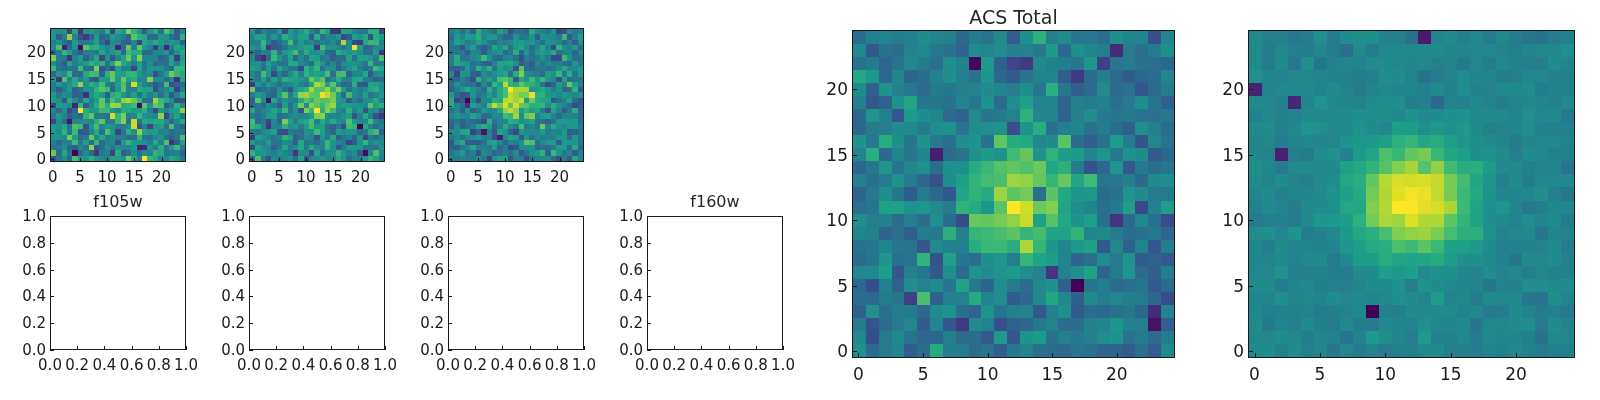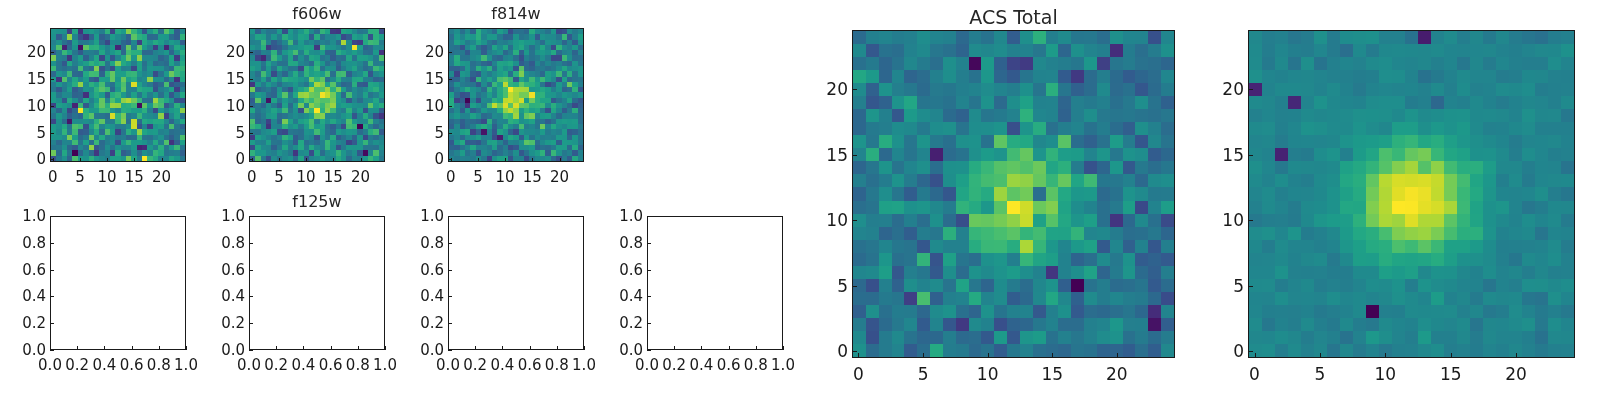--- a/index.html
+++ b/index.html
@@ -676,21 +676,20 @@
     <div class="tky" style="left: 46px; top: 130.52px; width: 4px;"></div>
     <div class="tick ylab" style="left: 0px; width: 42px; top: 130.52px;">5</div>
     <div class="tky" style="left: 46px; top: 103.72px; width: 4px;"></div>
     <div class="tick ylab" style="left: 0px; width: 42px; top: 103.72px;">10</div>
     <div class="tky" style="left: 46px; top: 76.92px; width: 4px;"></div>
     <div class="tick ylab" style="left: 0px; width: 42px; top: 76.92px;">15</div>
     <div class="tky" style="left: 46px; top: 50.12px; width: 4px;"></div>
     <div class="tick ylab" style="left: 0px; width: 42px; top: 50.12px;">20</div>
   </div>
 <div class="panel small" style="left: 203px; top: 2px; width: 182px; height: 194px;">
-    <div class="ptitle" style="left: 46px; width: 136px; top: 2px;">f606w</div>
     <div class="plotbox" style="left: 46px; top: 26px; width: 136px; height: 134px;">
       <div class="hm" style="grid-template-columns: repeat(25, 1fr); grid-template-rows: repeat(25, 1fr);">
         <i style="background: rgb(29, 151, 139);"></i>
         <i style="background: rgb(47, 99, 142);"></i>
         <i style="background: rgb(33, 134, 142);"></i>
         <i style="background: rgb(39, 117, 142);"></i>
         <i style="background: rgb(39, 118, 142);"></i>
         <i style="background: rgb(29, 152, 138);"></i>
         <i style="background: rgb(55, 80, 139);"></i>
         <i style="background: rgb(29, 155, 138);"></i>
@@ -1328,21 +1327,20 @@
     <div class="tky" style="left: 46px; top: 130.52px; width: 4px;"></div>
     <div class="tick ylab" style="left: 0px; width: 42px; top: 130.52px;">5</div>
     <div class="tky" style="left: 46px; top: 103.72px; width: 4px;"></div>
     <div class="tick ylab" style="left: 0px; width: 42px; top: 103.72px;">10</div>
     <div class="tky" style="left: 46px; top: 76.92px; width: 4px;"></div>
     <div class="tick ylab" style="left: 0px; width: 42px; top: 76.92px;">15</div>
     <div class="tky" style="left: 46px; top: 50.12px; width: 4px;"></div>
     <div class="tick ylab" style="left: 0px; width: 42px; top: 50.12px;">20</div>
   </div>
 <div class="panel small" style="left: 402px; top: 2px; width: 182px; height: 194px;">
-    <div class="ptitle" style="left: 46px; width: 136px; top: 2px;">f814w</div>
     <div class="plotbox" style="left: 46px; top: 26px; width: 136px; height: 134px;">
       <div class="hm" style="grid-template-columns: repeat(25, 1fr); grid-template-rows: repeat(25, 1fr);">
         <i style="background: rgb(36, 126, 142);"></i>
         <i style="background: rgb(31, 142, 141);"></i>
         <i style="background: rgb(41, 112, 142);"></i>
         <i style="background: rgb(32, 139, 141);"></i>
         <i style="background: rgb(46, 100, 142);"></i>
         <i style="background: rgb(42, 174, 127);"></i>
         <i style="background: rgb(31, 141, 141);"></i>
         <i style="background: rgb(35, 129, 142);"></i>
@@ -1980,20 +1978,21 @@
     <div class="tky" style="left: 46px; top: 130.52px; width: 4px;"></div>
     <div class="tick ylab" style="left: 0px; width: 42px; top: 130.52px;">5</div>
     <div class="tky" style="left: 46px; top: 103.72px; width: 4px;"></div>
     <div class="tick ylab" style="left: 0px; width: 42px; top: 103.72px;">10</div>
     <div class="tky" style="left: 46px; top: 76.92px; width: 4px;"></div>
     <div class="tick ylab" style="left: 0px; width: 42px; top: 76.92px;">15</div>
     <div class="tky" style="left: 46px; top: 50.12px; width: 4px;"></div>
     <div class="tick ylab" style="left: 0px; width: 42px; top: 50.12px;">20</div>
   </div>
 <div class="panel small" style="left: 4px; top: 190px; width: 182px; height: 194px;">
+    <div class="ptitle" style="left: 46px; width: 136px; top: 2px;">f105w</div>
     <div class="plotbox" style="left: 46px; top: 26px; width: 136px; height: 134px;"></div>
     <div class="tkx" style="left: 46px; top: 156px; height: 4px;"></div>
     <div class="tick xlab" style="left: 46px; top: 166px;">0.0</div>
     <div class="tkx" style="left: 73.2px; top: 156px; height: 4px;"></div>
     <div class="tick xlab" style="left: 73.2px; top: 166px;">0.2</div>
     <div class="tkx" style="left: 100.4px; top: 156px; height: 4px;"></div>
     <div class="tick xlab" style="left: 100.4px; top: 166px;">0.4</div>
     <div class="tkx" style="left: 127.6px; top: 156px; height: 4px;"></div>
     <div class="tick xlab" style="left: 127.6px; top: 166px;">0.6</div>
     <div class="tkx" style="left: 154.8px; top: 156px; height: 4px;"></div>
@@ -2007,21 +2006,20 @@
     <div class="tky" style="left: 46px; top: 106.4px; width: 4px;"></div>
     <div class="tick ylab" style="left: 0px; width: 42px; top: 106.4px;">0.4</div>
     <div class="tky" style="left: 46px; top: 79.6px; width: 4px;"></div>
     <div class="tick ylab" style="left: 0px; width: 42px; top: 79.6px;">0.6</div>
     <div class="tky" style="left: 46px; top: 52.8px; width: 4px;"></div>
     <div class="tick ylab" style="left: 0px; width: 42px; top: 52.8px;">0.8</div>
     <div class="tky" style="left: 46px; top: 26px; width: 4px;"></div>
     <div class="tick ylab" style="left: 0px; width: 42px; top: 26px;">1.0</div>
   </div>
 <div class="panel small" style="left: 203px; top: 190px; width: 182px; height: 194px;">
-    <div class="ptitle" style="left: 46px; width: 136px; top: 2px;">f125w</div>
     <div class="plotbox" style="left: 46px; top: 26px; width: 136px; height: 134px;"></div>
     <div class="tkx" style="left: 46px; top: 156px; height: 4px;"></div>
     <div class="tick xlab" style="left: 46px; top: 166px;">0.0</div>
     <div class="tkx" style="left: 73.2px; top: 156px; height: 4px;"></div>
     <div class="tick xlab" style="left: 73.2px; top: 166px;">0.2</div>
     <div class="tkx" style="left: 100.4px; top: 156px; height: 4px;"></div>
     <div class="tick xlab" style="left: 100.4px; top: 166px;">0.4</div>
     <div class="tkx" style="left: 127.6px; top: 156px; height: 4px;"></div>
     <div class="tick xlab" style="left: 127.6px; top: 166px;">0.6</div>
     <div class="tkx" style="left: 154.8px; top: 156px; height: 4px;"></div>
@@ -2062,20 +2060,21 @@
     <div class="tky" style="left: 46px; top: 106.4px; width: 4px;"></div>
     <div class="tick ylab" style="left: 0px; width: 42px; top: 106.4px;">0.4</div>
     <div class="tky" style="left: 46px; top: 79.6px; width: 4px;"></div>
     <div class="tick ylab" style="left: 0px; width: 42px; top: 79.6px;">0.6</div>
     <div class="tky" style="left: 46px; top: 52.8px; width: 4px;"></div>
     <div class="tick ylab" style="left: 0px; width: 42px; top: 52.8px;">0.8</div>
     <div class="tky" style="left: 46px; top: 26px; width: 4px;"></div>
     <div class="tick ylab" style="left: 0px; width: 42px; top: 26px;">1.0</div>
   </div>
 <div class="panel small" style="left: 601px; top: 190px; width: 182px; height: 194px;">
+    <div class="ptitle" style="left: 46px; width: 136px; top: 2px;">f160w</div>
     <div class="plotbox" style="left: 46px; top: 26px; width: 136px; height: 134px;"></div>
     <div class="tkx" style="left: 46px; top: 156px; height: 4px;"></div>
     <div class="tick xlab" style="left: 46px; top: 166px;">0.0</div>
     <div class="tkx" style="left: 73.2px; top: 156px; height: 4px;"></div>
     <div class="tick xlab" style="left: 73.2px; top: 166px;">0.2</div>
     <div class="tkx" style="left: 100.4px; top: 156px; height: 4px;"></div>
     <div class="tick xlab" style="left: 100.4px; top: 166px;">0.4</div>
     <div class="tkx" style="left: 127.6px; top: 156px; height: 4px;"></div>
     <div class="tick xlab" style="left: 127.6px; top: 166px;">0.6</div>
     <div class="tkx" style="left: 154.8px; top: 156px; height: 4px;"></div>

